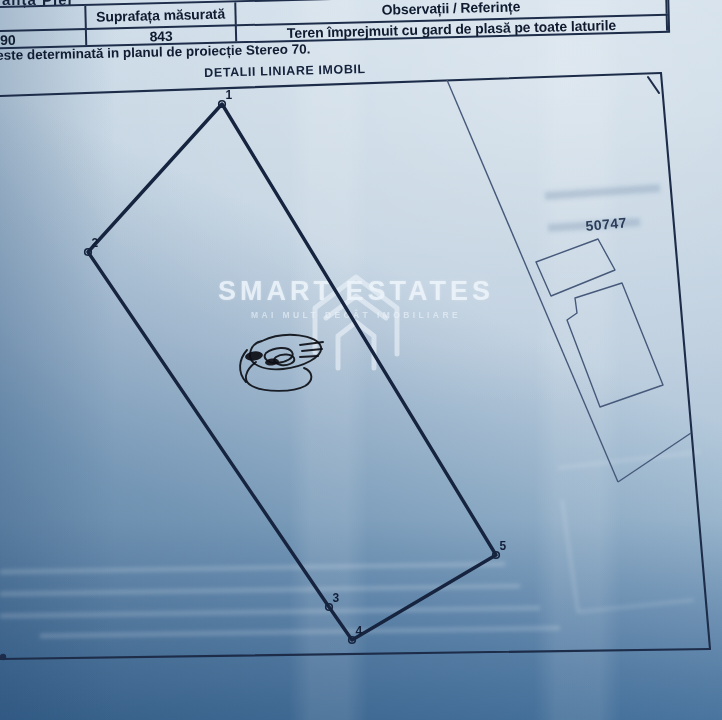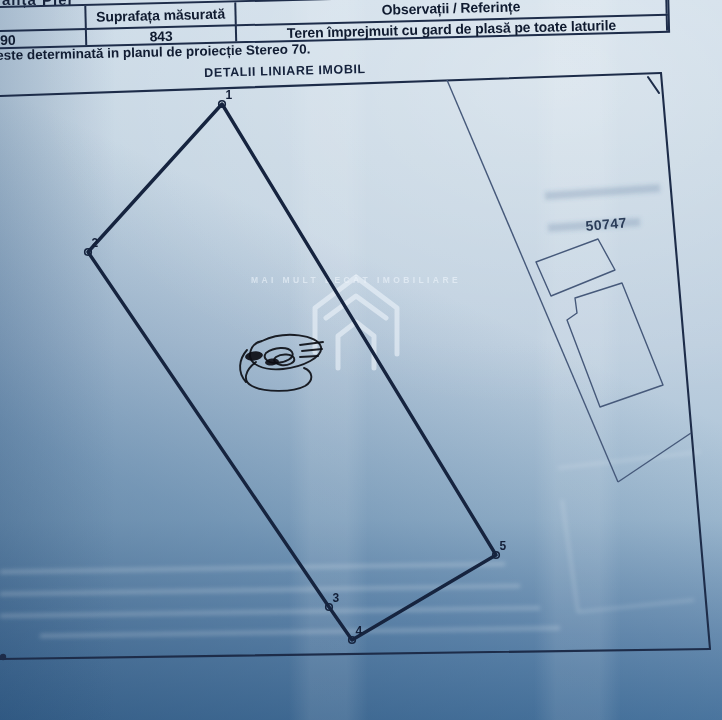--- a/index.html
+++ b/index.html
@@ -80,20 +80,21 @@
   </svg>
 
   <div class="watermark">
     <svg class="wm-logo" width="110" height="100" viewBox="0 0 110 100">
       <g stroke="rgba(236,244,250,0.60)" stroke-width="5" fill="none" stroke-linejoin="round" stroke-linecap="round">
         <path d="M14,80 L14,36 L55,5 L96,36 L96,82"></path>
         <path d="M25,46 L55,24 L85,46"></path>
         <path d="M37,96 L37,64 L55,50 L73,64 L73,96"></path>
       </g>
     </svg>
+    <div class="wm-brand">SMART ESTATES</div>
     <div class="wm-tagline">MAI MULT DECÂT IMOBILIARE</div>
   </div>
 
   <svg class="svg-main" width="722" height="720" viewBox="0 0 722 720">
 
     <path class="frame" d="M0,96 L661,73"></path>
     <path class="frame" d="M661,73 L710,649"></path>
     <path class="frame" d="M0,659 L710,649"></path>
     <path class="frame" d="M648,77 L659,93" stroke-width="1.8"></path>
     <circle cx="3" cy="657" r="3.2" fill="#1d2c49"></circle>

